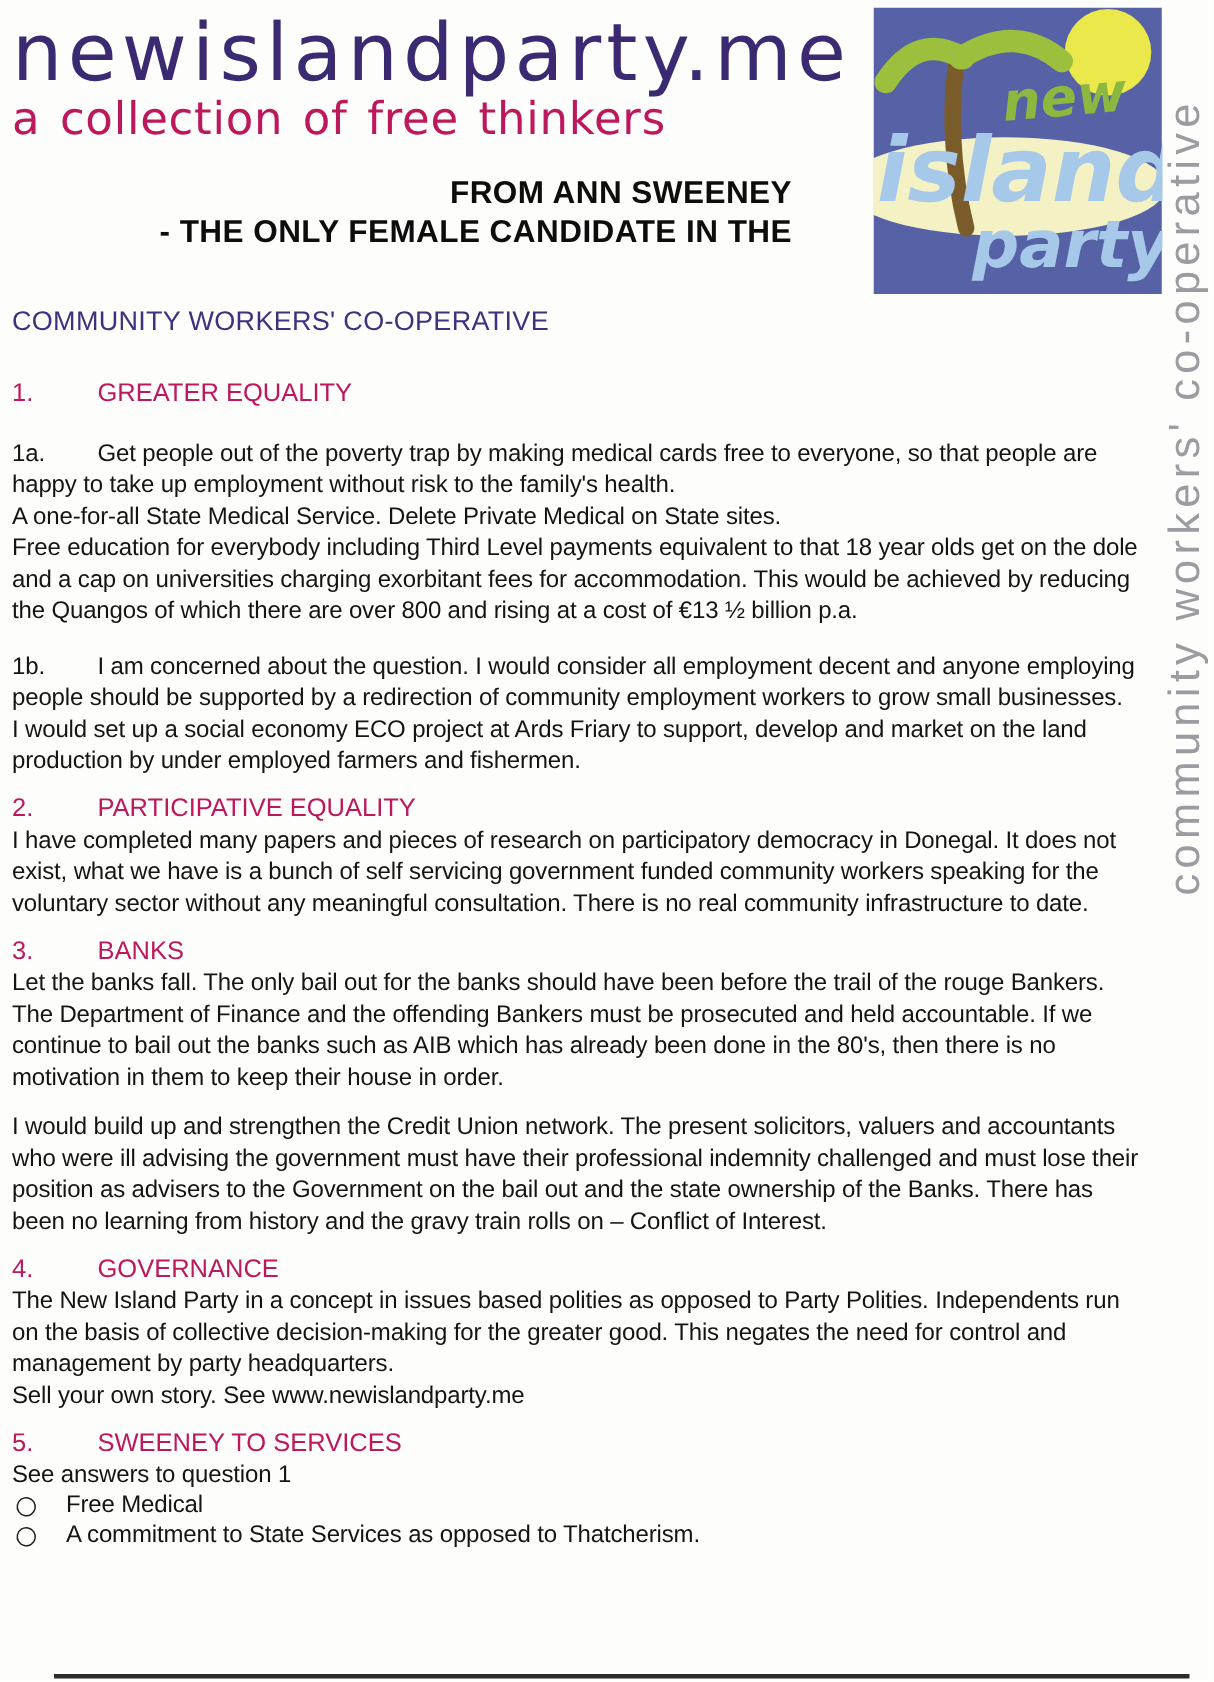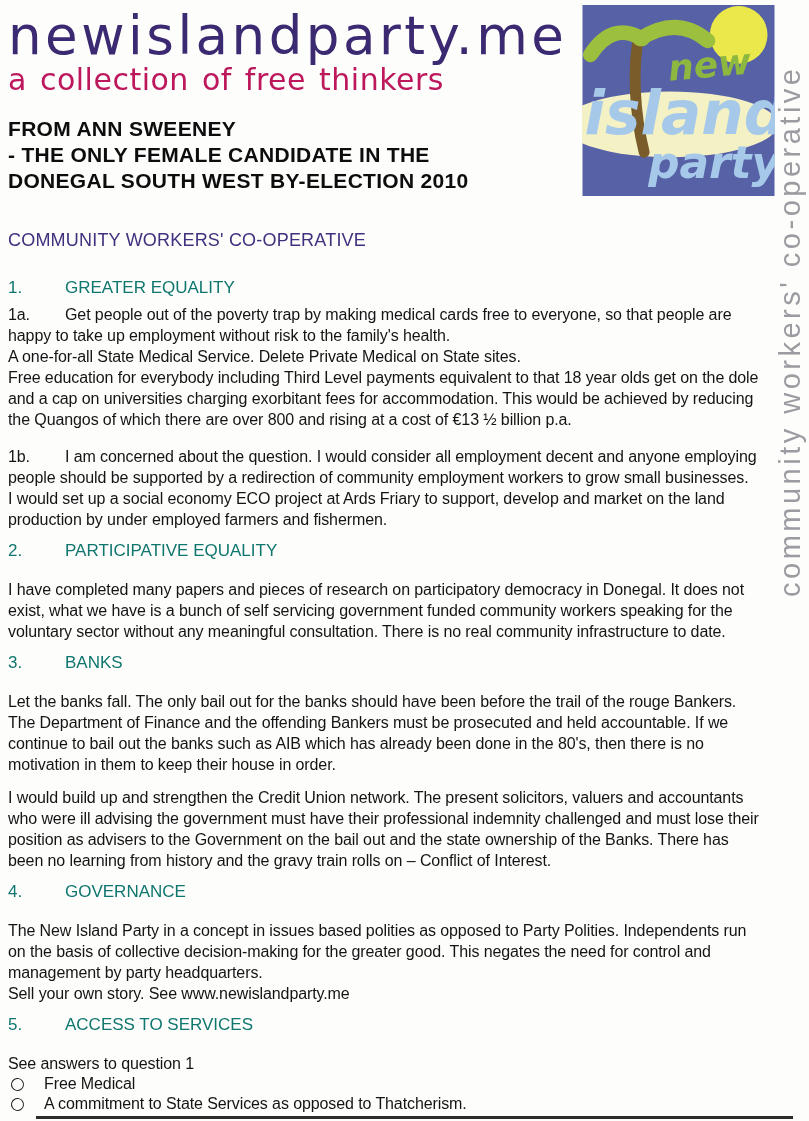--- a/index.html
+++ b/index.html
@@ -24,41 +24,42 @@
     letter-spacing:0.5px;word-spacing:3px;
     color:#be185d;
   }
   .from-block{
     margin-top:20px;
     font-weight:bold;
     font-size:21px;line-height:26px;
     letter-spacing:0.3px;
     color:#0d0d0d;
     width:520px;
+    text-align:right;
   }
   .org-heading{
     margin-top:36px;
     font-size:18px;line-height:21px;
     letter-spacing:0.2px;
     color:#42307e;
   }
   .sec-head{
     font-size:17px;line-height:21px;
-    color:#0f766e;
+    color:#be185d;
     margin:10px 0 0 0;
   }
   .sec-head.first{margin-top:26px;}
   .num{display:inline-block;width:57px;}
   .para{
     font-size:16px;line-height:21px;
     letter-spacing:-0.1px;
     margin:16px 0 0 0;
   }
-  .para.p1a{margin-top:6px;}
-  .para.tight{margin-top:18px;}
+  .para.p1a{margin-top:20px;}
+  .para.tight{margin-top:1px;}
   .para.gap12{margin-top:12px;}
   .blockline{display:block;}
   .intro-line{font-size:16px;line-height:21px;letter-spacing:-0.1px;margin:0;}
   .bullet-row{
     display:flex;align-items:center;
     height:20px;
     font-size:16px;letter-spacing:-0.1px;
   }
   .bullet-circle{
     flex:0 0 auto;
@@ -97,21 +98,20 @@
 <div class="page">
 
   <div class="content">
 
     <div class="site-title">newislandparty.me</div>
     <div class="tagline">a collection of free thinkers</div>
 
     <div class="from-block">
       <div>FROM ANN SWEENEY</div>
       <div>- THE ONLY FEMALE CANDIDATE IN THE</div>
-      <div>DONEGAL SOUTH WEST BY-ELECTION 2010</div>
     </div>
 
     <div class="org-heading">COMMUNITY WORKERS' CO-OPERATIVE</div>
 
     <div class="sec-head first">
       <span class="num">1.</span><span>GREATER EQUALITY</span>
     </div>
     <p class="para p1a">
       <span class="num">1a.</span><span>Get people out of the poverty trap by making medical cards free to everyone, so that people are happy to take up employment without risk to the family's health.</span>
       <span class="blockline">A one-for-all State Medical Service.  Delete Private Medical on State sites.</span>
@@ -141,21 +141,21 @@
 
     <div class="sec-head">
       <span class="num">4.</span><span>GOVERNANCE</span>
     </div>
     <p class="para tight">
       <span>The New Island Party in a concept in issues based polities as opposed to Party Polities.  Independents run on the basis of collective decision-making for the greater good.  This negates the need for control and management by party headquarters.</span>
       <span class="blockline"><span>Sell your own story.  See </span><span class="url-bold">www.newislandparty.me</span></span>
     </p>
 
     <div class="sec-head">
-      <span class="num">5.</span><span>ACCESS TO SERVICES</span>
+      <span class="num">5.</span><span>SWEENEY TO SERVICES</span>
     </div>
     <p class="para tight intro-line">See answers to question 1</p>
     <div class="bullet-row">
       <span class="bullet-circle"></span>
       <span>Free Medical</span>
     </div>
     <div class="bullet-row">
       <span class="bullet-circle"></span>
       <span>A commitment to State Services as opposed to Thatcherism.</span>
     </div>

